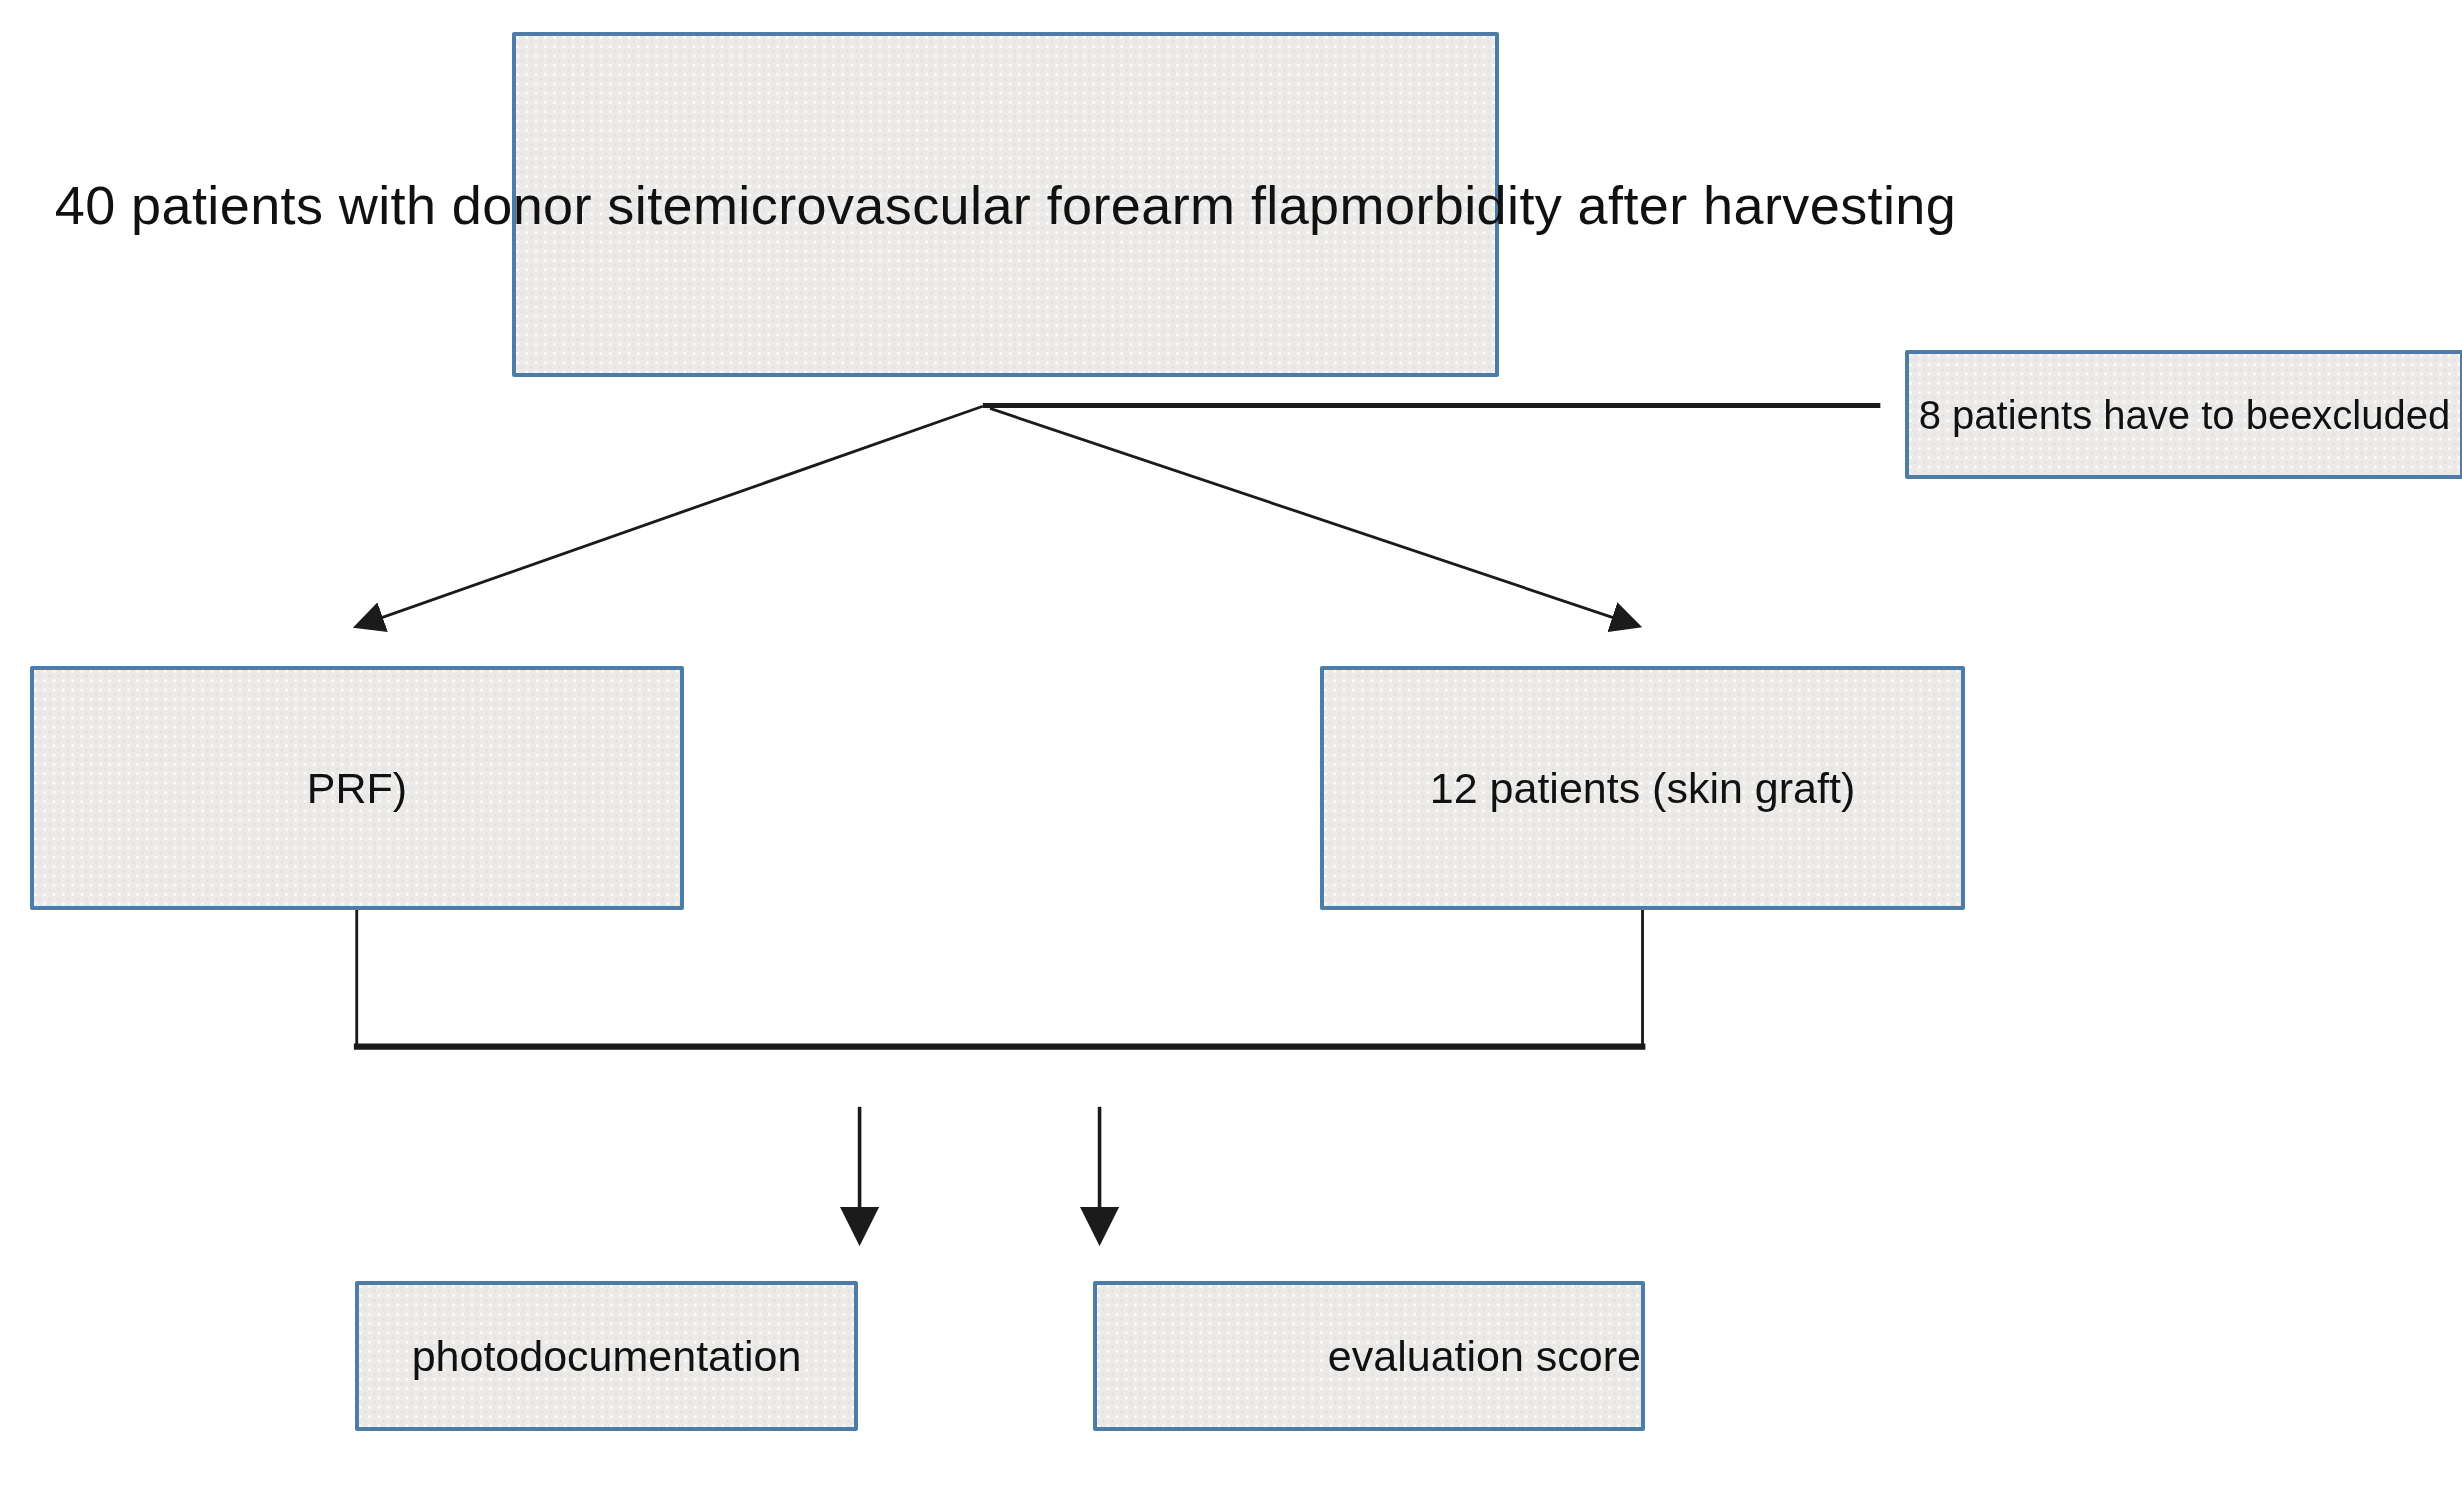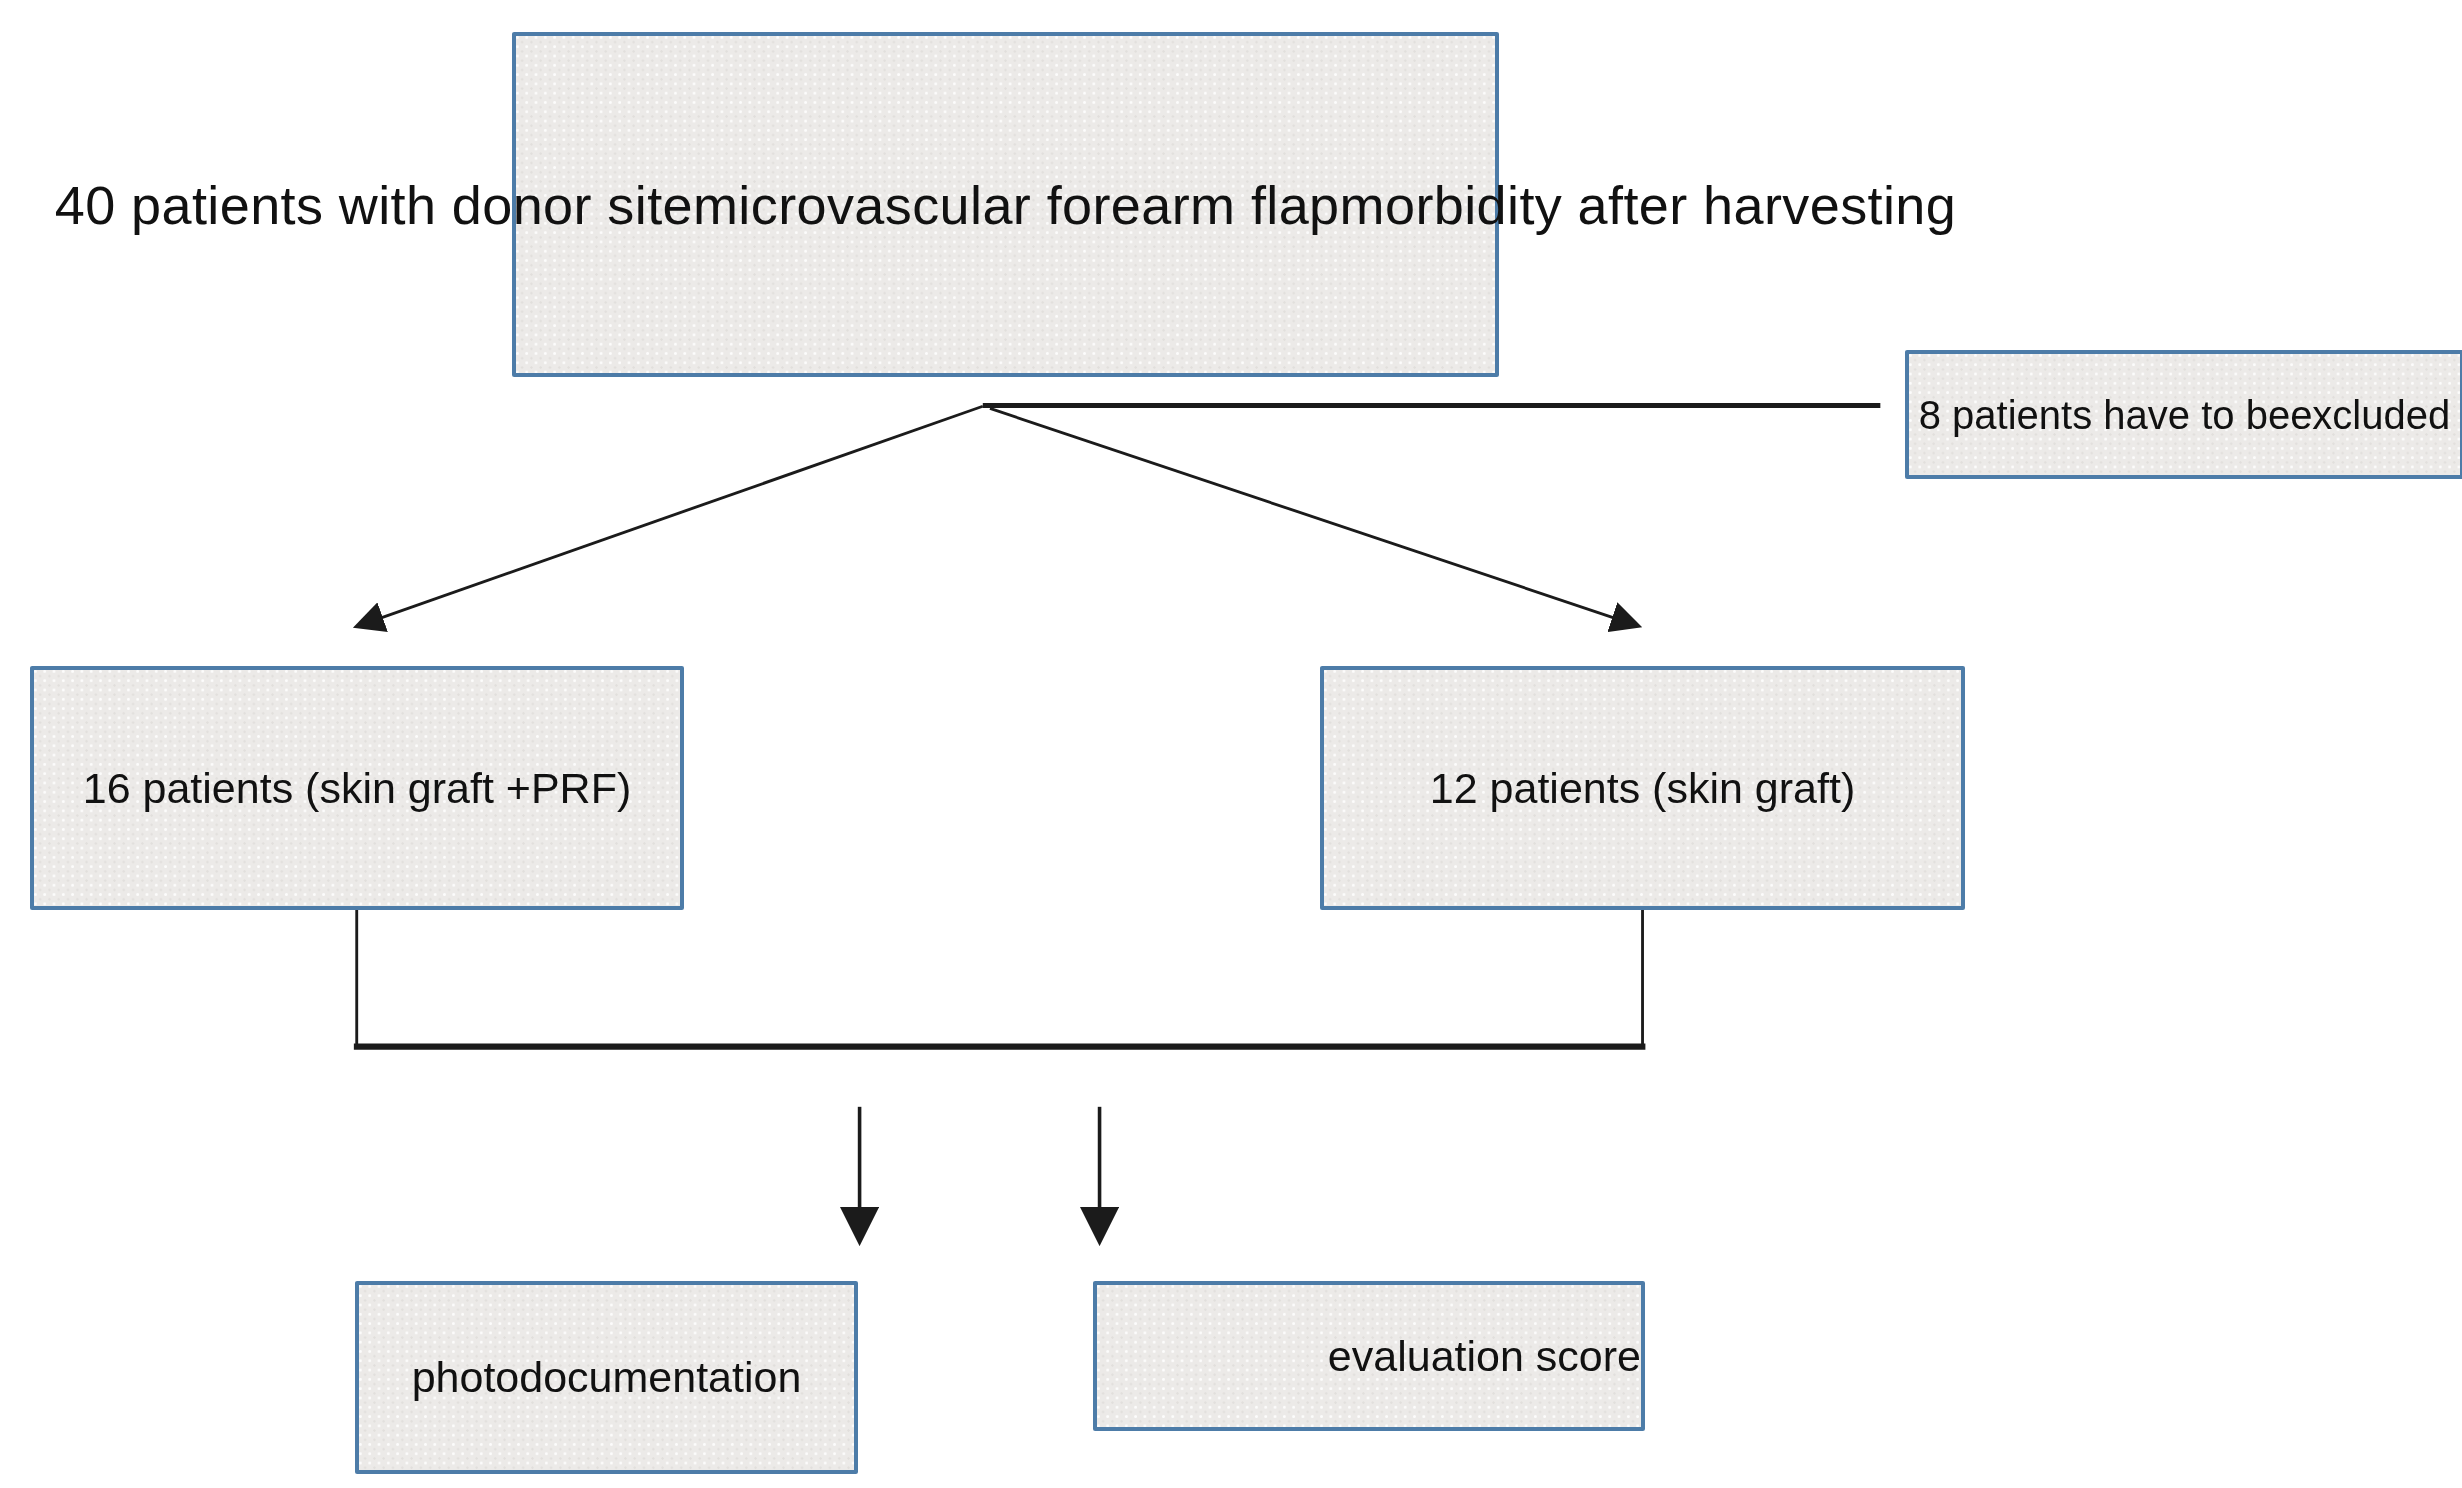--- a/index.html
+++ b/index.html
@@ -45,21 +45,21 @@
     border-radius: 2.1px;
   }
   .node .line { white-space: nowrap; }
   .node-start { left: 512px; top: 32px; width: 987px; height: 345px; }
   .node-start .line { font-size: 54px; line-height: 80px; letter-spacing: 0.4px; }
   .node-excluded { left: 1905px; top: 350px; width: 559px; height: 129px; }
   .node-excluded .line { font-size: 40px; line-height: 54px; }
   .node-prf { left: 30px; top: 666px; width: 654px; height: 244px; }
   .node-control { left: 1320px; top: 666px; width: 645px; height: 244px; }
   .node-prf .line, .node-control .line { font-size: 43px; line-height: 62px; }
-  .node-photo { left: 355px; top: 1281px; width: 503px; height: 193px; }
+  .node-photo { left: 355px; top: 1281px; width: 503px; height: 150px; }
   .node-score { left: 1093px; top: 1281px; width: 552px; height: 150px; justify-content: flex-end; }
   .node-photo .line, .node-score .line { font-size: 43px; line-height: 59px; }
 </style>
 </head>
 <body>
 
 <div class="canvas">
 
   <svg class="connectors" viewBox="0 0 3437 2077" xmlns="http://www.w3.org/2000/svg">
     <defs>
@@ -90,21 +90,20 @@
     <div class="line">microvascular forearm flap</div>
     <div class="line">morbidity after harvesting</div>
   </div>
 
   <div class="node node-excluded">
     <div class="line">8 patients have to be</div>
     <div class="line">excluded</div>
   </div>
 
   <div class="node node-prf">
-    <div class="line">16 patients (skin graft +</div>
     <div class="line">PRF)</div>
   </div>
 
   <div class="node node-control">
     <div class="line">12 patients (skin graft)</div>
   </div>
 
   <div class="node node-photo">
     <div class="line">photo</div>
     <div class="line">documentation</div>

